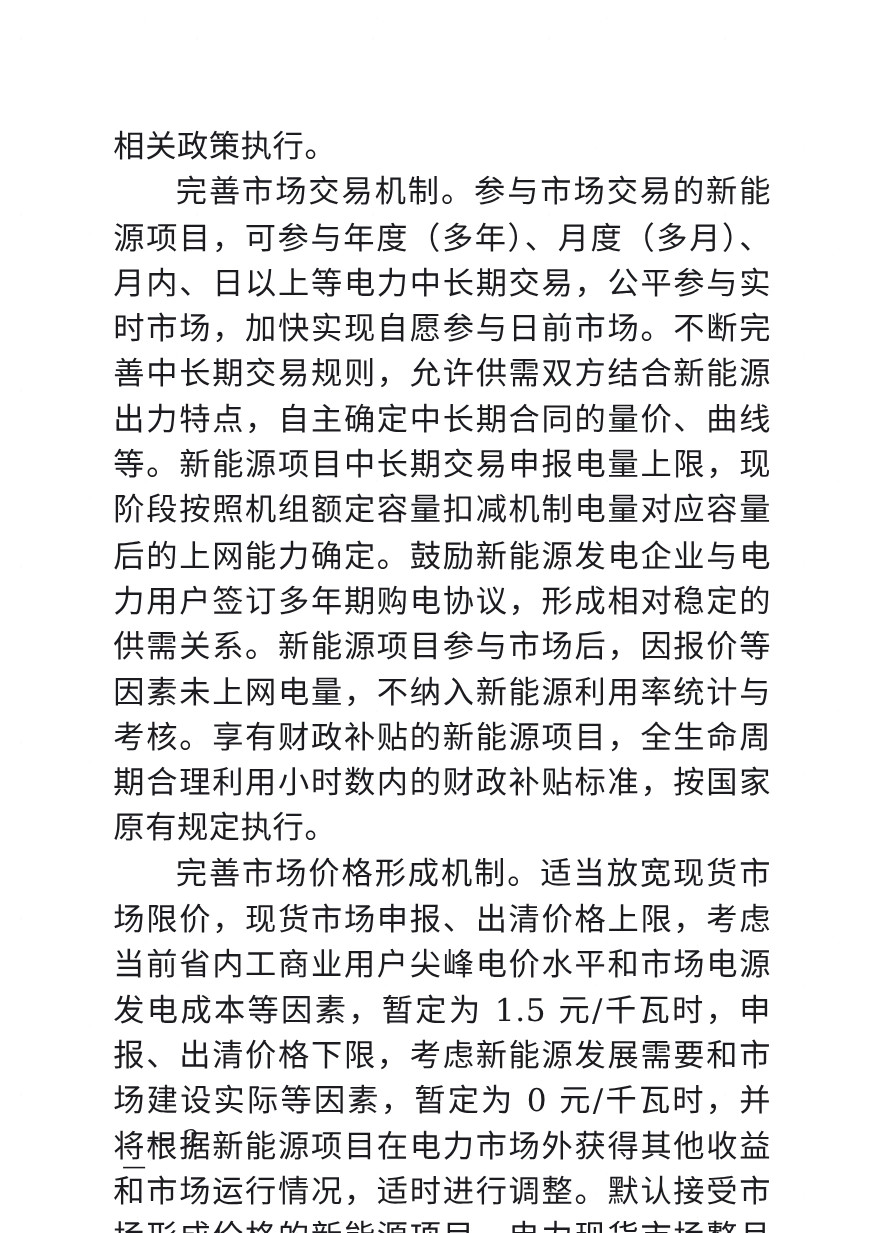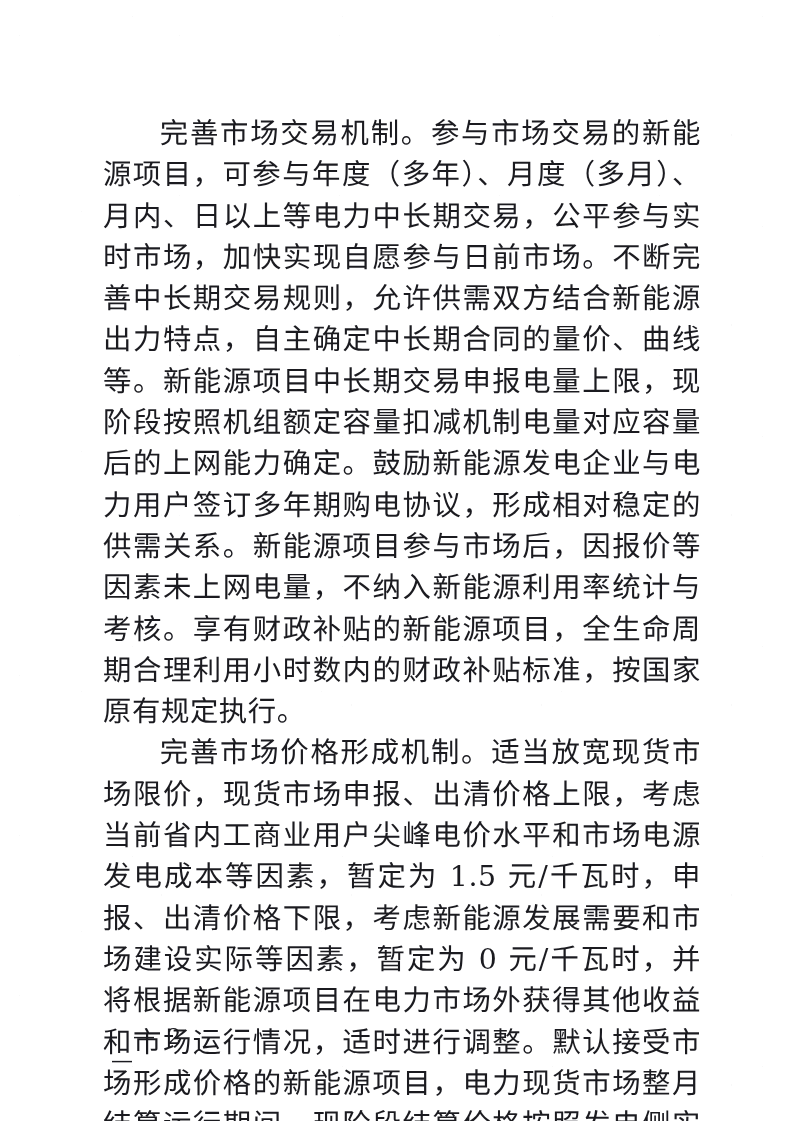--- a/index.html
+++ b/index.html
@@ -92,20 +92,21 @@
     background-size: 160px 160px, 210px 210px, 190px 190px, 240px 240px;
   }
 </style>
 </head>
 <body>
 
 <div id="page">
 
   <div id="doc-body">
 
+    <p class="para">相关政策执行。</p>
 
     <p class="para indent">完善市场交易机制。参与市场交易的新能源项目，可参与年度（多年）、月度（多月）、月内、日以上等电力中长期交易，公平参与实时市场，加快实现自愿参与日前市场。不断完善中长期交易规则，允许供需双方结合新能源出力特点，自主确定中长期合同的量价、曲线等。新能源项目中长期交易申报电量上限，现阶段按照机组额定容量扣减机制电量对应容量后的上网能力确定。鼓励新能源发电企业与电力用户签订多年期购电协议，形成相对稳定的供需关系。新能源项目参与市场后，因报价等因素未上网电量，不纳入新能源利用率统计与考核。享有财政补贴的新能源项目，全生命周期合理利用小时数内的财政补贴标准，按国家原有规定执行。</p>
 
     <p class="para indent">完善市场价格形成机制。适当放宽现货市场限价，现货市场申报、出清价格上限，考虑当前省内工商业用户尖峰电价水平和市场电源发电成本等因素，暂定为 1.5 元/千瓦时，申报、出清价格下限，考虑新能源发展需要和市场建设实际等因素，暂定为 0 元/千瓦时，并将根据新能源项目在电力市场外获得其他收益和市场运行情况，适时进行调整。默认接受市场形成价格的新能源项目，电力现货市场整月结算运行期间，现阶段结算价格按照发电侧实时市场同类项目日加权均价确定，乘以日电量后，通过月度加权方式结算，具备分时计量条件后，结算价格参照发电侧实时市场同类项目分时加权均价确定；电力现货市场未整月结算运</p>
 
   </div>
 
   <div id="page-footer">
     <span class="folio" id="folio-main">— 2</span>
     <span class="folio" id="folio-trailing-dash">—</span>

